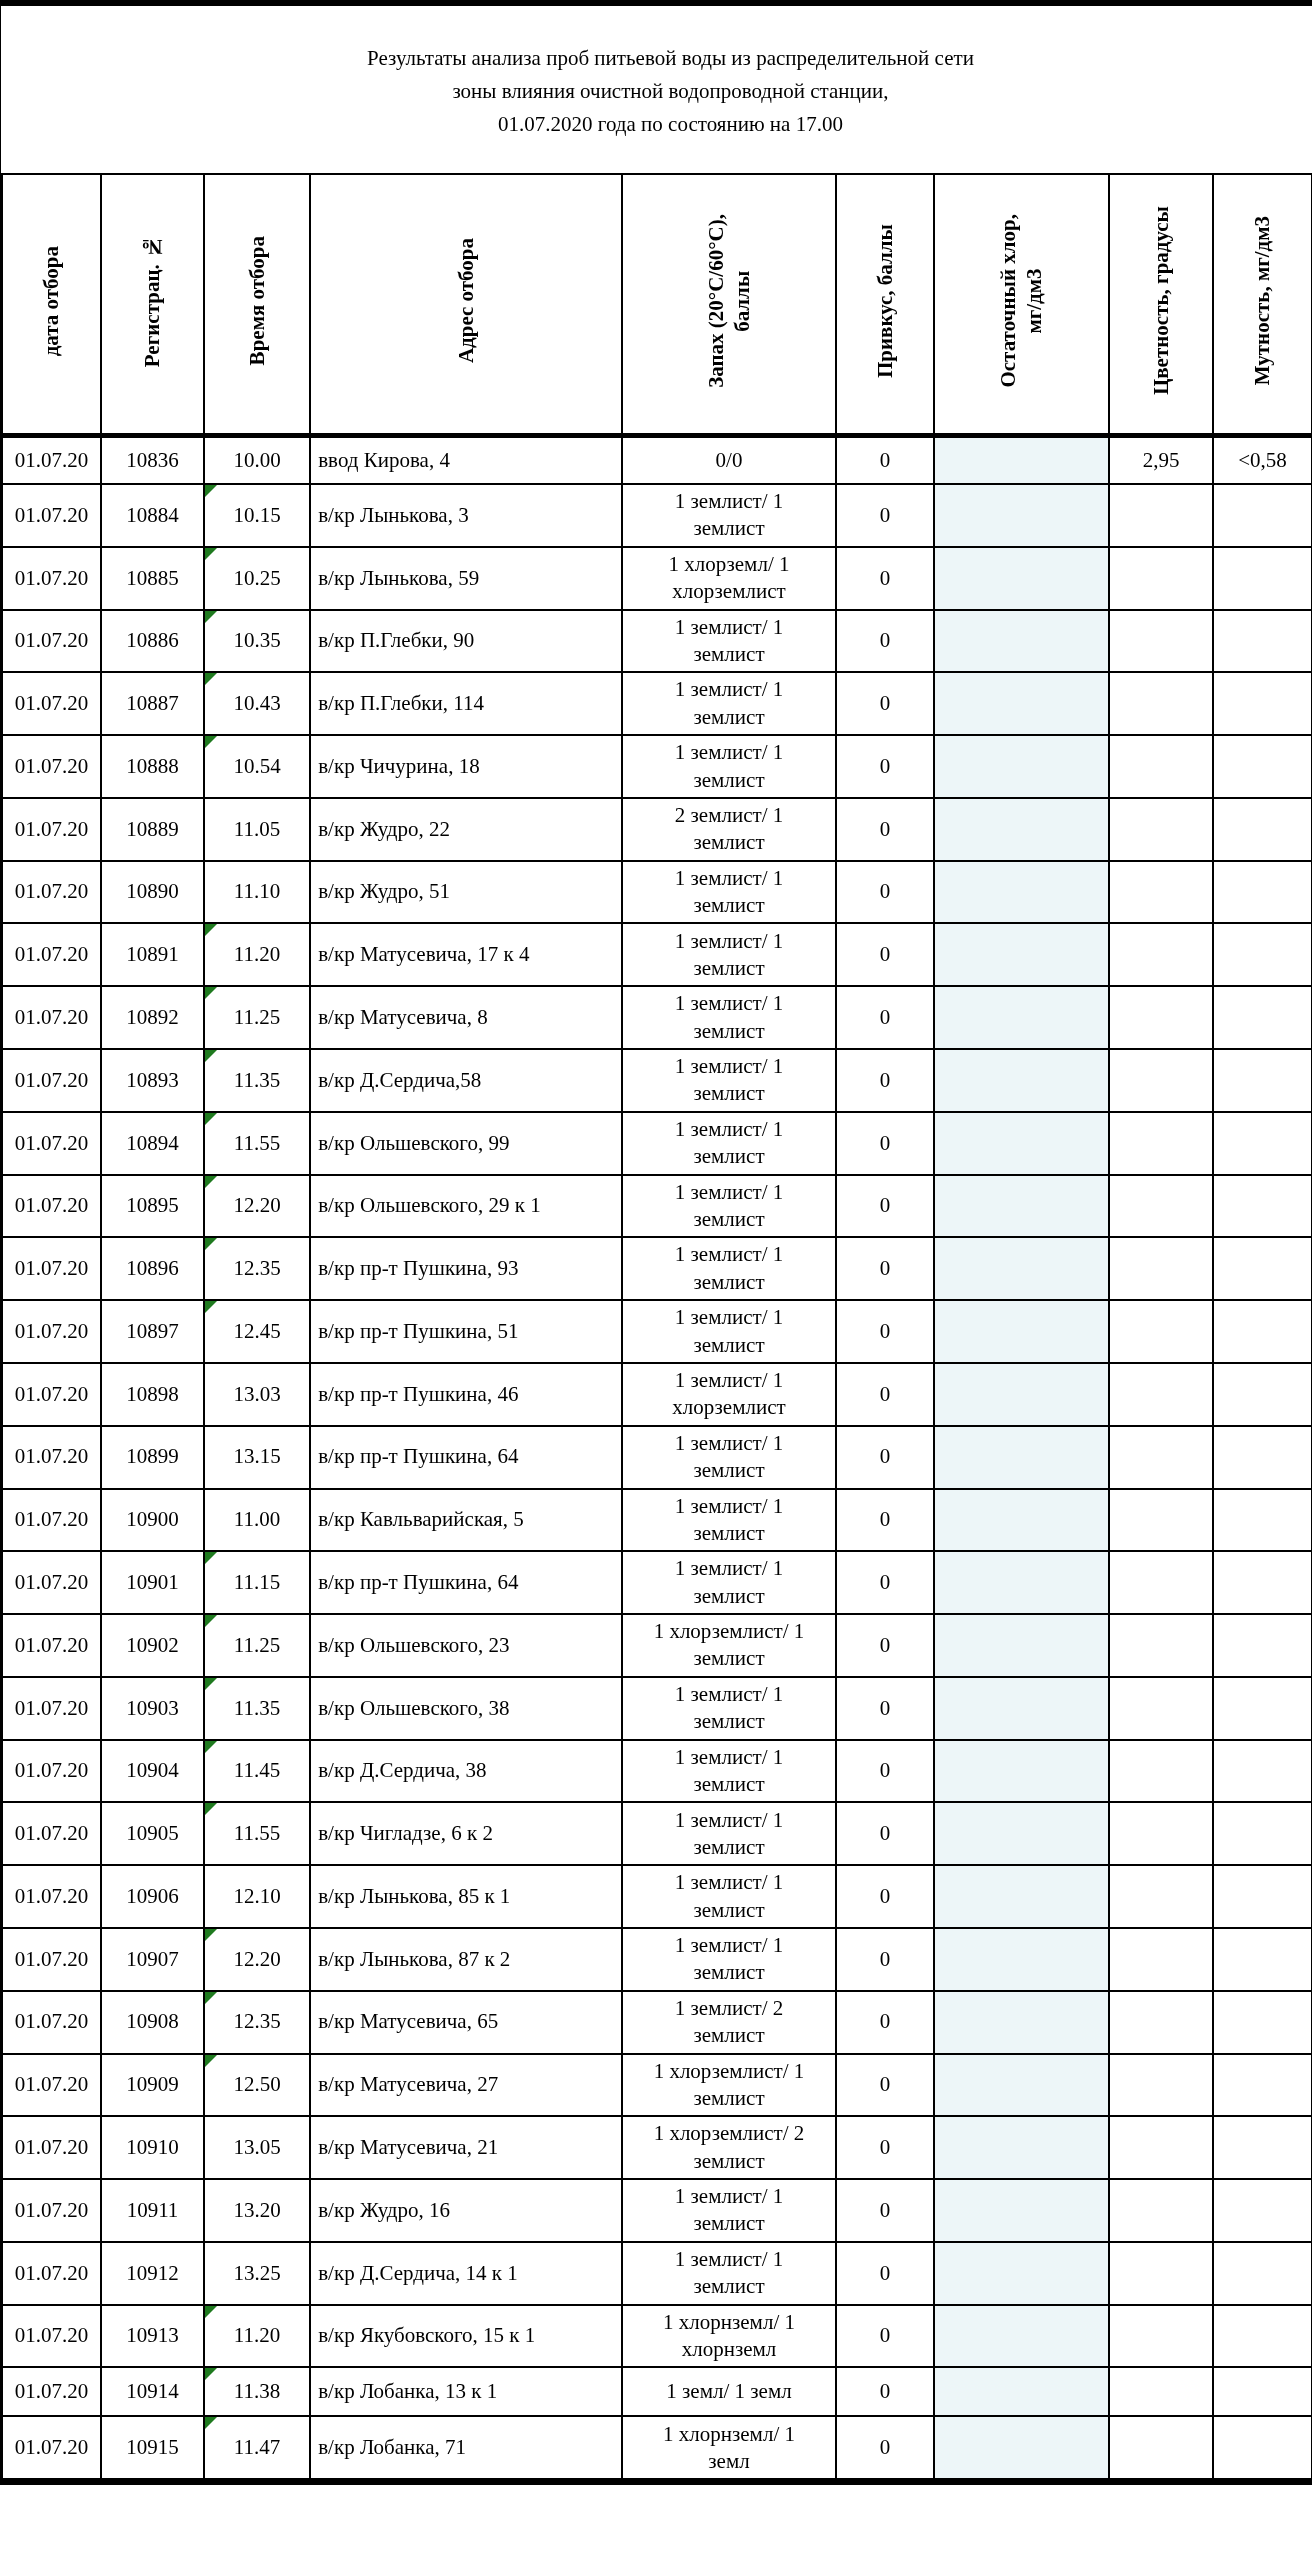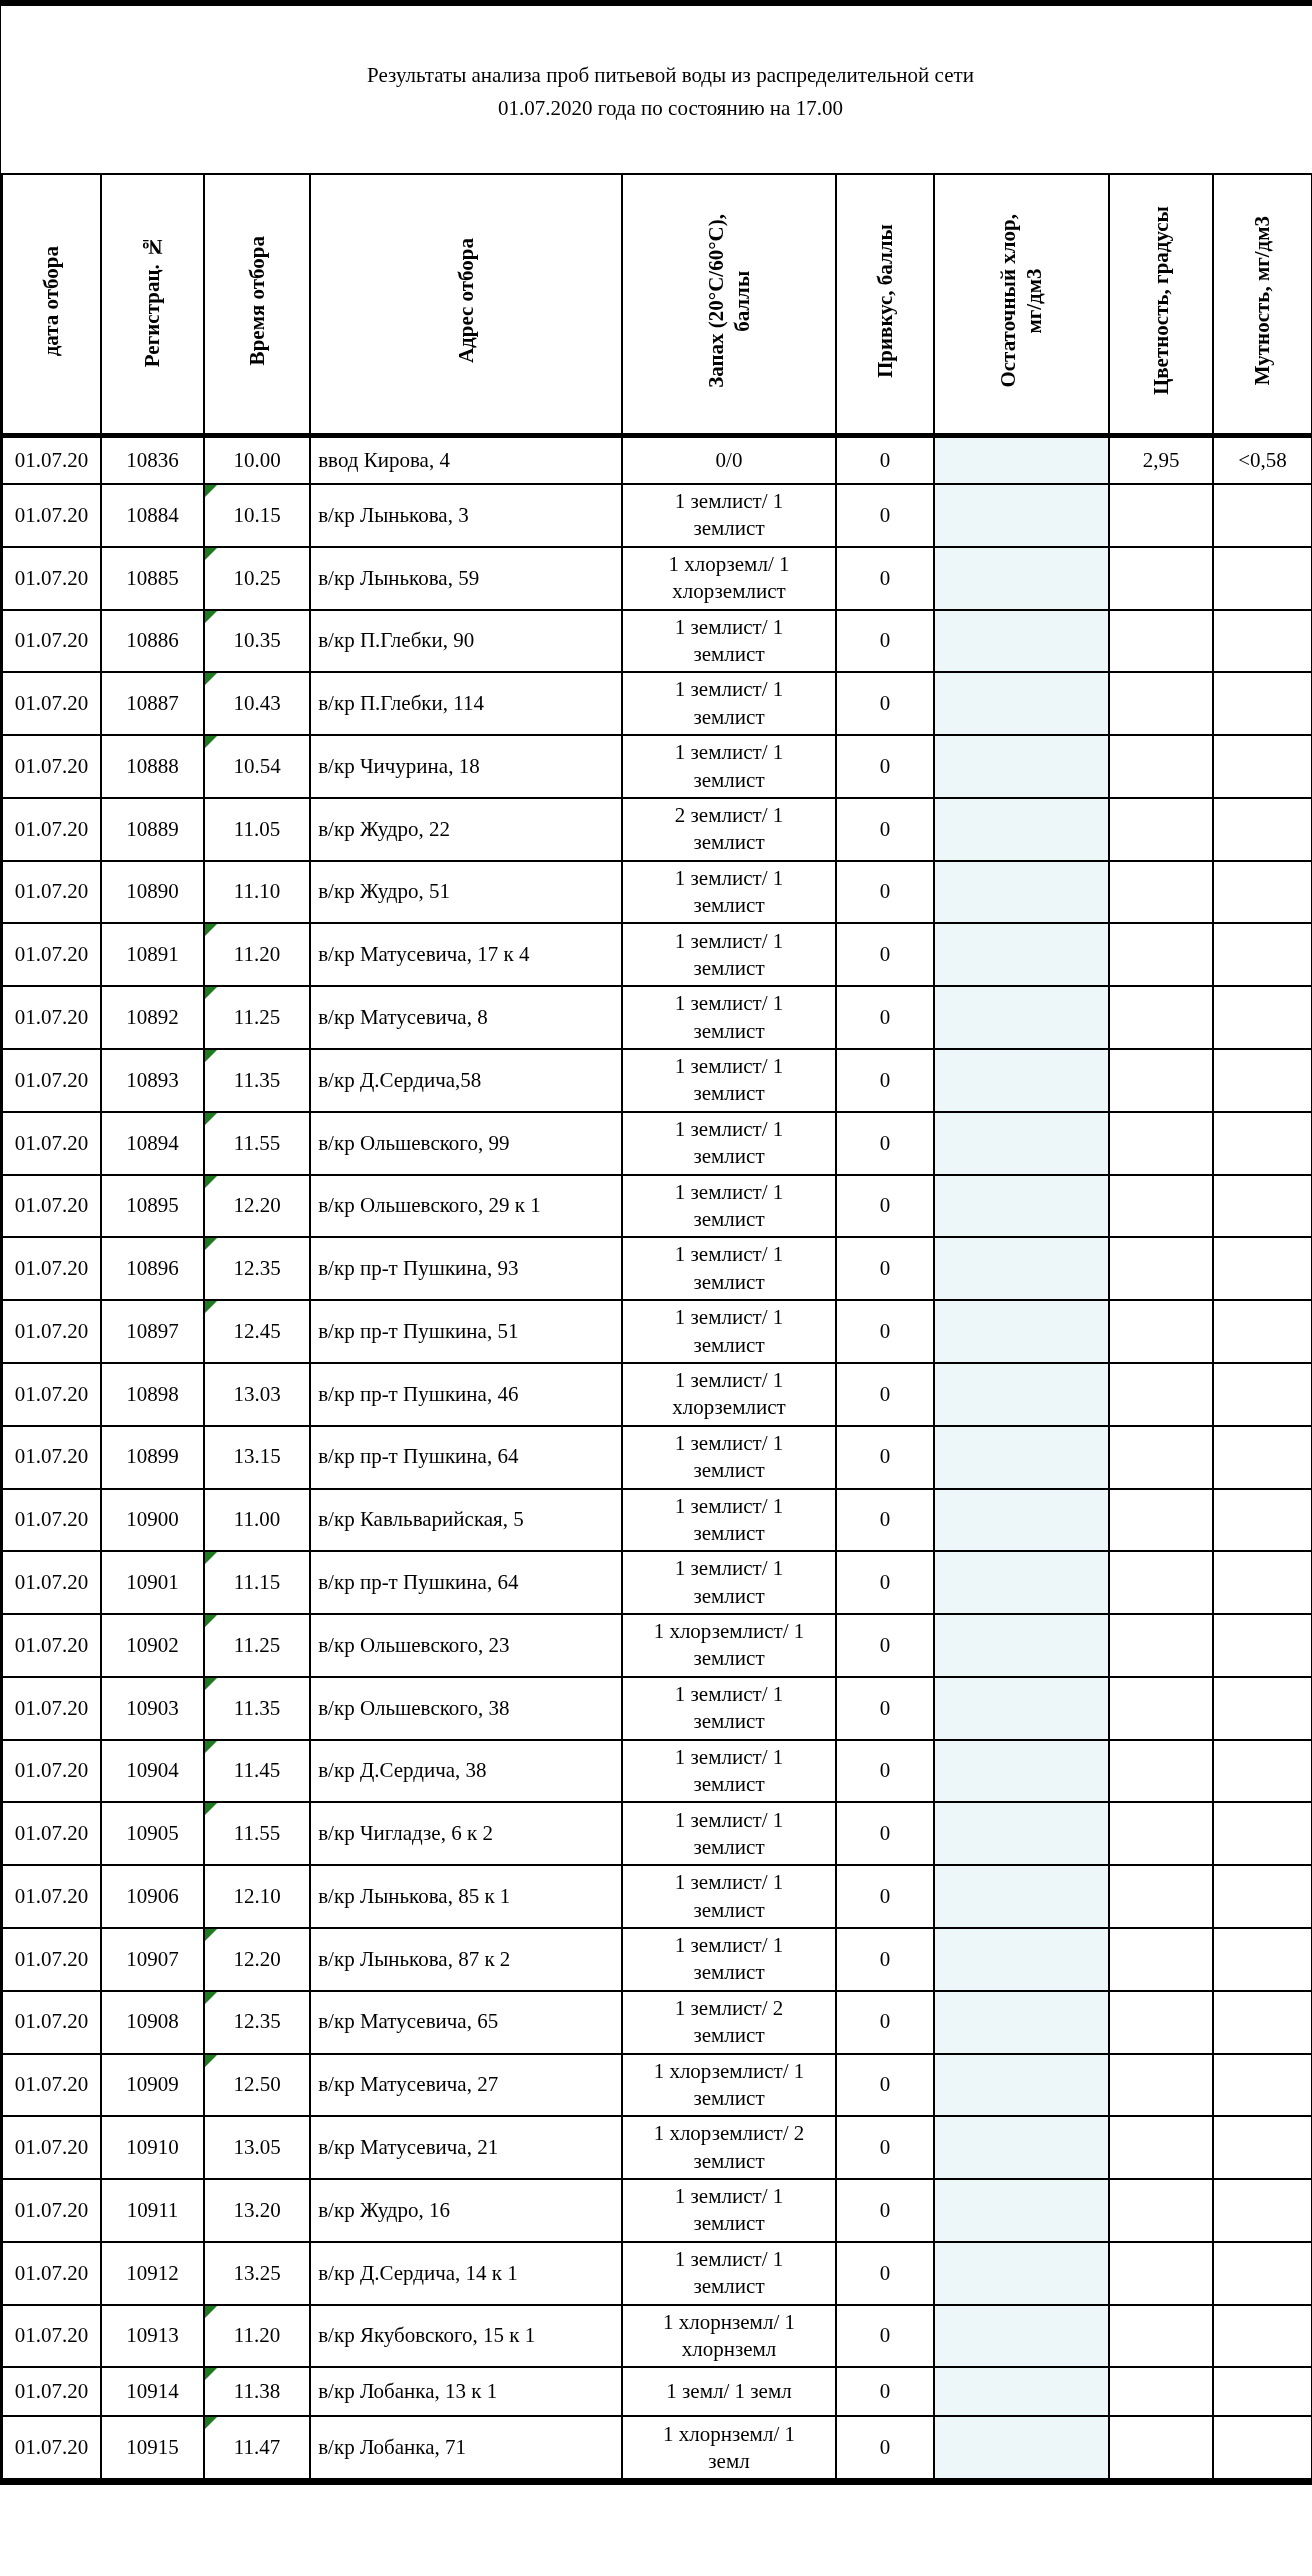--- a/index.html
+++ b/index.html
@@ -89,20 +89,21 @@
     border-right:12.4px solid transparent;
   }
 </style>
 </head>
 <body>
 
 <div class="page">
 
   <div class="title-block">
     <div class="title-line">Результаты анализа проб питьевой воды из распределительной сети</div>
+    <div class="title-line">зоны влияния очистной водопроводной станции,</div>
     <div class="title-line">01.07.2020 года по состоянию на 17.00</div>
   </div>
 
   <table>
     <colgroup>
       <col style="width:99px">
         <col style="width:103px">
         <col style="width:106px">
       <col style="width:312px">
         <col style="width:214px">

